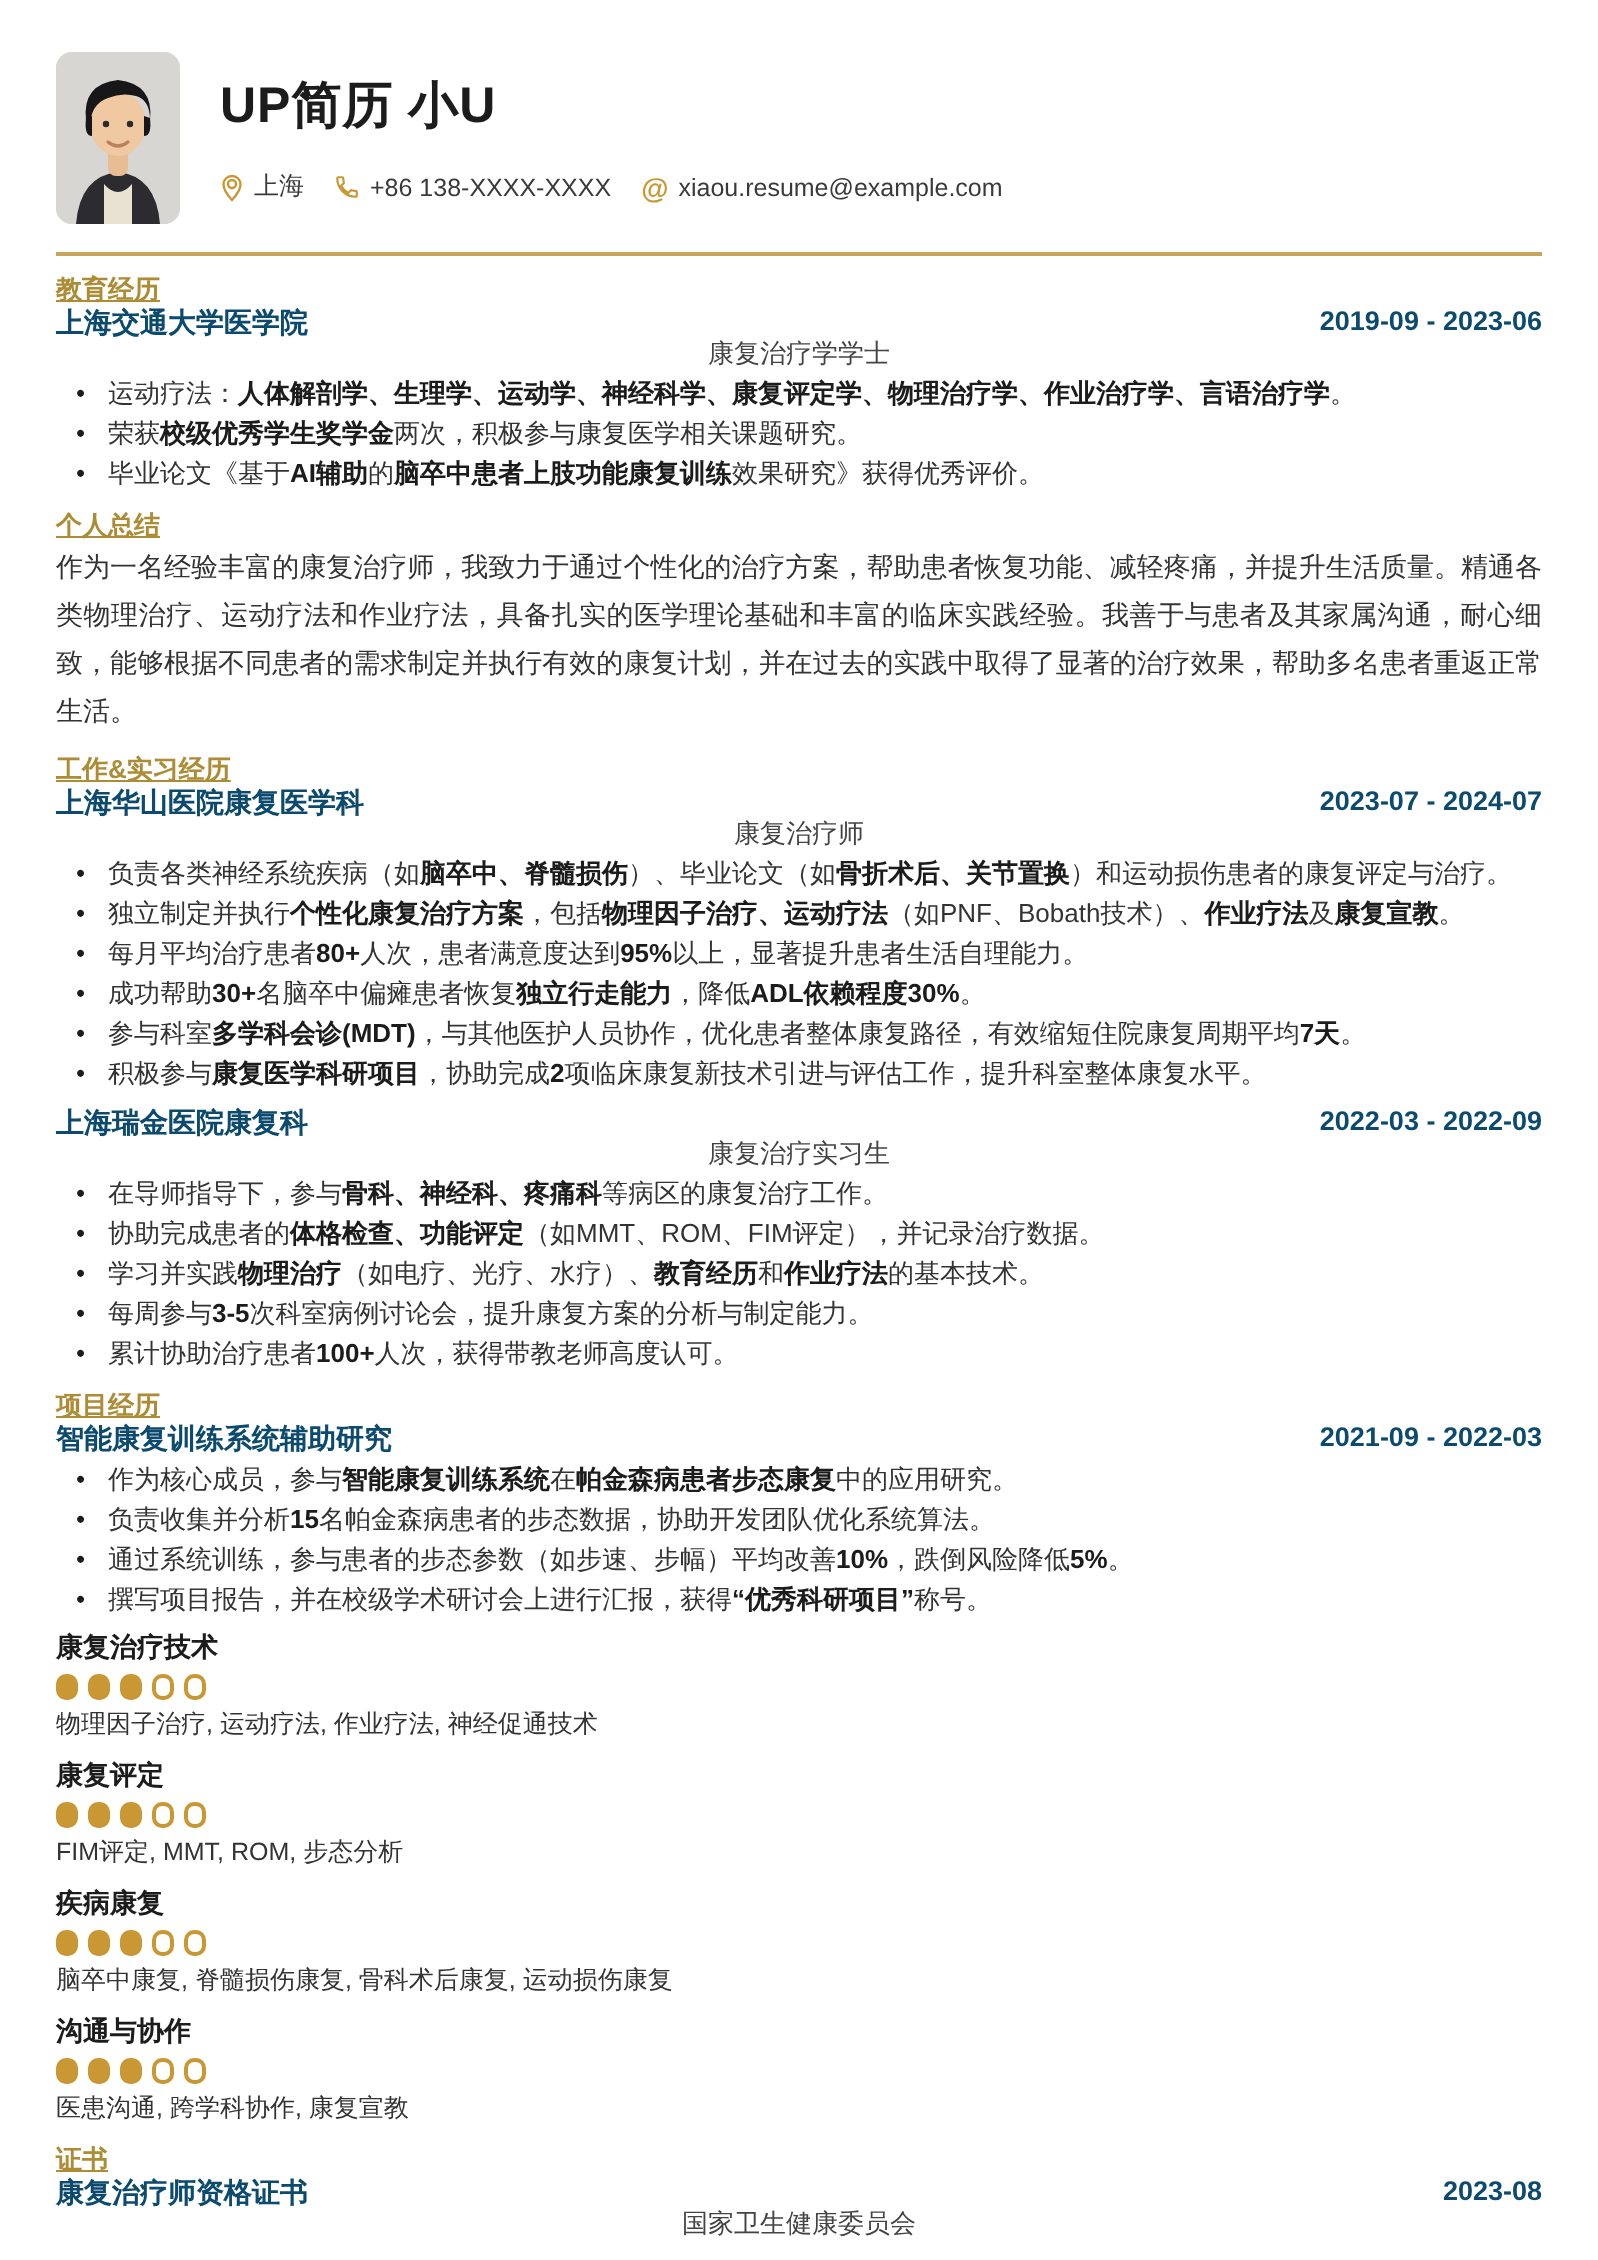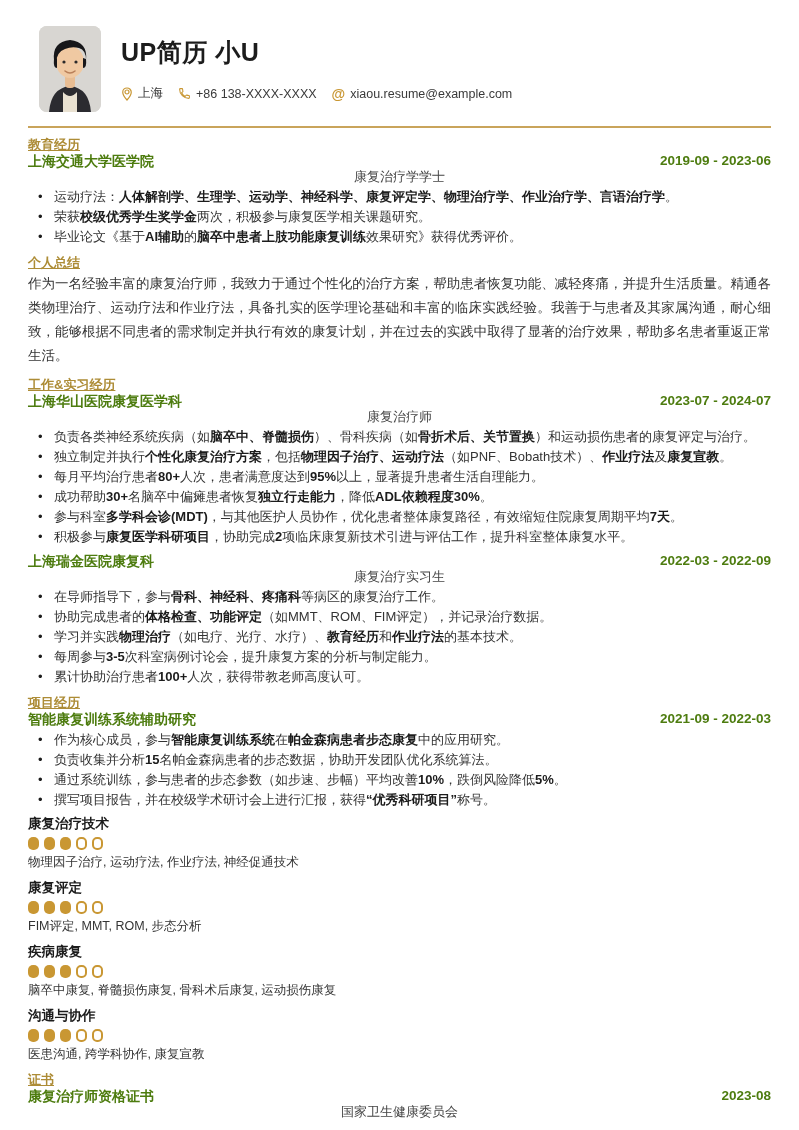--- a/index.html
+++ b/index.html
@@ -5,36 +5,36 @@
   * { margin:0; padding:0; box-sizing:border-box; }
   html,body { background:#fff; }
   body {
     width:799px; height:1130px; overflow:hidden;
     font-family:"Liberation Sans","DejaVu Sans",sans-serif;
     color:#333;
   }
   .page { padding:26px 28px 0 28px; }
 
   
-  .header { display:flex; gap:20px;margin-left:11px; }
+  .header { display:flex; gap:20px; }
   .avatar { width:62px; height:86px; border-radius:8px; overflow:hidden; background:#d8d6d2; flex:0 0 auto; }
   .avatar svg { display:block; }
   .header-text { padding-top:10px; }
   .name { font-size:25px; font-weight:700; color:#1c1c1c; letter-spacing:0.5px; }
   .contact { display:flex; align-items:center; gap:7px; margin-top:16px; font-size:12.5px; color:#3a3a3a; }
   .contact .grp { display:flex; align-items:center; gap:5px; margin-right:8px; }
   .icon-gold { color:#C99733; display:inline-flex; align-items:center; }
   .at-icon { color:#C99733; font-weight:700; font-size:14px; line-height:1; }
 
   .divider { border:none; border-top:2px solid #C9A45B; margin:14px 0 0 0; }
 
   
   .sec-title { font-size:13px; font-weight:700; color:#AD8C36; line-height:15px; margin:9px 0 1px 0;text-decoration:underline; }
   .entry { margin-bottom:7px; }
-  .entry-head { display:flex; justify-content:space-between; align-items:center; font-weight:700; color:#4d7c0f; font-size:14px; line-height:16px; margin-top:1px; }
+  .entry-head { display:flex; justify-content:space-between; align-items:center; font-weight:700; color:#0c4a6e; font-size:14px; line-height:16px; margin-top:1px; }
   .entry-head .date { font-size:13.5px; white-space:nowrap; }
   .entry-sub { display:flex; justify-content:center; font-size:13px; line-height:15px; color:#444; }
   .bullets { list-style:none; margin:3px 0 2px 0; }
   .bullets li { position:relative; padding-left:26px; font-size:13px; line-height:19px; margin:1px 0; color:#333; }
   .bullets li::before { content:"\2022"; position:absolute; left:10px; top:0; color:#1c1c1c; font-size:13px; }
   .b { font-weight:700; color:#1c1c1c; }
   .summary { font-size:13.5px; line-height:24px; text-align:justify; color:#333; margin-top:2px; }
 
   
   .skill { margin:2px 0 10px 0; }
@@ -122,21 +122,21 @@
         <div class="sec-title">工作&amp;实习经历</div>
         <div class="entry">
           <div class="entry-head">
             <span class="org">上海华山医院康复医学科</span>
             <span class="date">2023-07 - 2024-07</span>
           </div>
           <div class="entry-sub">
             <span>康复治疗师</span>
           </div>
           <ul class="bullets">
-            <li><span>负责各类神经系统疾病（如</span><span class="b">脑卒中、脊髓损伤</span><span>）、骨科疾病（如</span><span class="b">骨折术后、关节置换</span><span>）和运动损伤患者的康复评定与治疗。</span></li>
+            <li><span>负责各类神经系统疾病（如</span><span class="b">脑卒中、脊髓损伤</span><span>）、毕业论文（如</span><span class="b">骨折术后、关节置换</span><span>）和运动损伤患者的康复评定与治疗。</span></li>
             <li><span>独立制定并执行</span><span class="b">个性化康复治疗方案</span><span>，包括</span><span class="b">物理因子治疗、运动疗法</span><span>（如PNF、Bobath技术）、</span><span class="b">作业疗法</span><span>及</span><span class="b">康复宣教</span><span>。</span></li>
             <li><span>每月平均治疗患者</span><span class="b">80+</span><span>人次，患者满意度达到</span><span class="b">95%</span><span>以上，显著提升患者生活自理能力。</span></li>
             <li><span>成功帮助</span><span class="b">30+</span><span>名脑卒中偏瘫患者恢复</span><span class="b">独立行走能力</span><span>，降低</span><span class="b">ADL依赖程度30%</span><span>。</span></li>
             <li><span>参与科室</span><span class="b">多学科会诊(MDT)</span><span>，与其他医护人员协作，优化患者整体康复路径，有效缩短住院康复周期平均</span><span class="b">7天</span><span>。</span></li>
             <li><span>积极参与</span><span class="b">康复医学科研项目</span><span>，协助完成</span><span class="b">2</span><span>项临床康复新技术引进与评估工作，提升科室整体康复水平。</span></li>
           </ul>
         </div>
         <div class="entry">
           <div class="entry-head">
             <span class="org">上海瑞金医院康复科</span>

